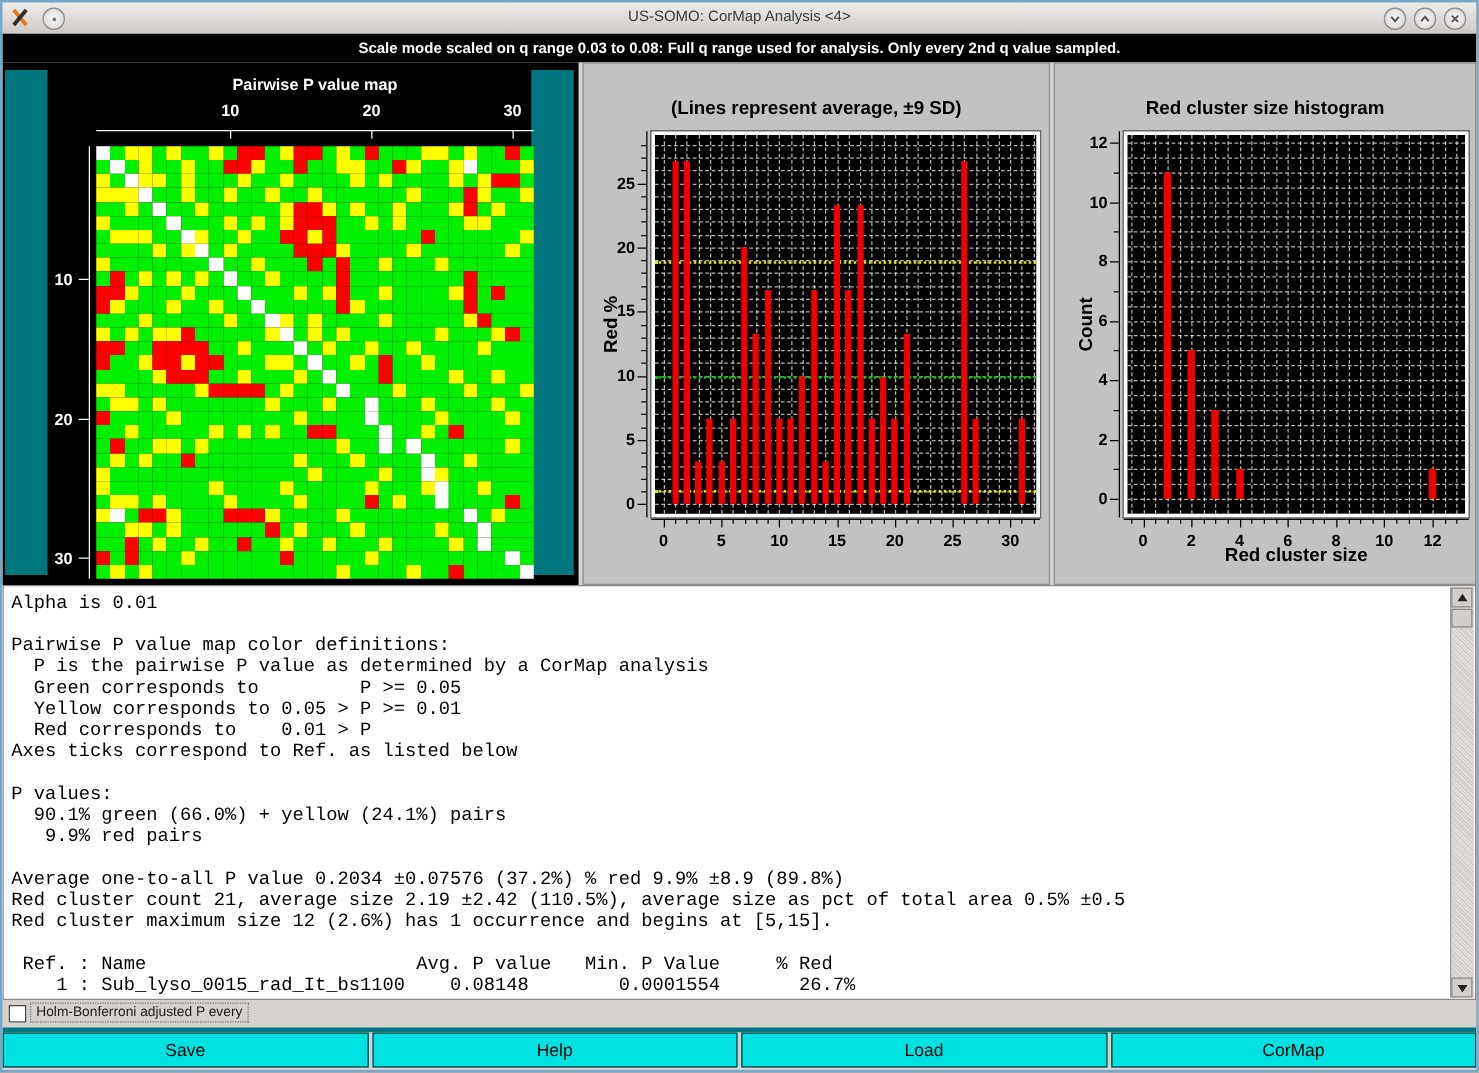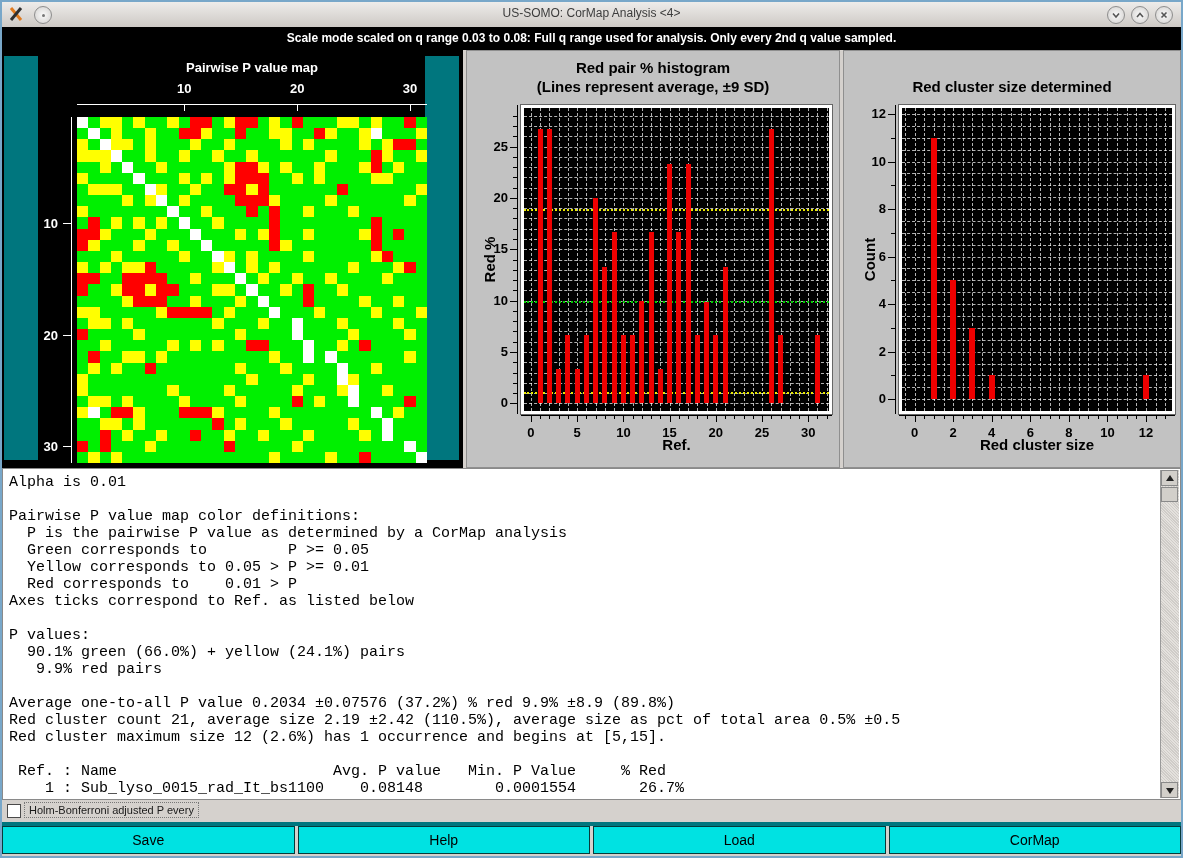--- a/index.html
+++ b/index.html
@@ -1063,24 +1063,22 @@
         <div style="background: rgb(0, 240, 0);"></div>
         <div style="background: rgb(0, 240, 0);"></div>
         <div style="background: rgb(0, 240, 0);"></div>
         <div style="background: rgb(0, 240, 0);"></div>
         <div style="background: rgb(255, 255, 255);"></div>
       </div>
   </div>
   <div class="abs splitter" style="left:461px;"></div>
 
   <div class="abs hist-panel" id="histA">
-    <div class="abs ptitle" style="top:8px;">Red pair % histogram</div>
     <div class="abs ptitle" style="top:27px;">(Lines represent average, ±9 SD)</div>
     <div class="abs ylab" style="left:-38px;top:200px;">Red %</div>
-    <div class="abs ptitle" style="left:57px;top:385px;width:305px;">Ref.</div>
   <div style="position:absolute;left:54px;top:54px;width:305px;height:303px;background:#000;border:3px solid #fff;outline:1px solid #666;"></div>
       <div style="position:absolute;left:63.9px;top:57px;width:0;height:303px;border-left:1px dashed rgba(255,255,255,.7);"></div>
       <div style="position:absolute;left:73.2px;top:57px;width:0;height:303px;border-left:1px dashed rgba(255,255,255,.7);"></div>
       <div style="position:absolute;left:82.4px;top:57px;width:0;height:303px;border-left:1px dashed rgba(255,255,255,.7);"></div>
       <div style="position:absolute;left:91.7px;top:57px;width:0;height:303px;border-left:1px dashed rgba(255,255,255,.7);"></div>
       <div style="position:absolute;left:100.9px;top:57px;width:0;height:303px;border-left:1px dashed rgba(255,255,255,.7);"></div>
       <div style="position:absolute;left:110.1px;top:57px;width:0;height:303px;border-left:1px dashed rgba(255,255,255,.7);"></div>
       <div style="position:absolute;left:119.4px;top:57px;width:0;height:303px;border-left:1px dashed rgba(255,255,255,.7);"></div>
       <div style="position:absolute;left:128.6px;top:57px;width:0;height:303px;border-left:1px dashed rgba(255,255,255,.7);"></div>
       <div style="position:absolute;left:137.9px;top:57px;width:0;height:303px;border-left:1px dashed rgba(255,255,255,.7);"></div>
@@ -1238,21 +1236,21 @@
       <div style="position:absolute;left:9px;top:344.3px;width:32px;text-align:right;font:bold 13px &quot;Liberation Sans&quot;,sans-serif;color:#000;">0</div>
       <div style="position:absolute;left:9px;top:292.9px;width:32px;text-align:right;font:bold 13px &quot;Liberation Sans&quot;,sans-serif;color:#000;">5</div>
       <div style="position:absolute;left:9px;top:241.6px;width:32px;text-align:right;font:bold 13px &quot;Liberation Sans&quot;,sans-serif;color:#000;">10</div>
       <div style="position:absolute;left:9px;top:190.2px;width:32px;text-align:right;font:bold 13px &quot;Liberation Sans&quot;,sans-serif;color:#000;">15</div>
       <div style="position:absolute;left:9px;top:138.9px;width:32px;text-align:right;font:bold 13px &quot;Liberation Sans&quot;,sans-serif;color:#000;">20</div>
       <div style="position:absolute;left:9px;top:87.5px;width:32px;text-align:right;font:bold 13px &quot;Liberation Sans&quot;,sans-serif;color:#000;">25</div>
     </div>
   <div class="abs splitter" style="left:838px;"></div>
 
   <div class="abs hist-panel2" id="histB">
-    <div class="abs ptitle" style="top:27px;">Red cluster size determined</div>
+    <div class="abs ptitle" style="top:27px;">Red cluster size histogram</div>
     <div class="abs ylab" style="left:-35px;top:200px;">Count</div>
     <div class="abs ptitle" style="left:58px;top:385px;width:270px;">Red cluster size</div>
   <div style="position:absolute;left:55px;top:54px;width:270px;height:303px;background:#000;border:3px solid #fff;outline:1px solid #666;"></div>
       <div style="position:absolute;left:60.9px;top:57px;width:0;height:303px;border-left:1px dashed rgba(255,255,255,.7);"></div>
       <div style="position:absolute;left:70.5px;top:57px;width:0;height:303px;border-left:1px dashed rgba(255,255,255,.7);"></div>
       <div style="position:absolute;left:80.2px;top:57px;width:0;height:303px;border-left:1px dashed rgba(255,255,255,.7);"></div>
       <div style="position:absolute;left:89.8px;top:57px;width:0;height:303px;border-left:1px dashed rgba(255,255,255,.7);"></div>
       <div style="position:absolute;left:99.5px;top:57px;width:0;height:303px;border-left:1px dashed rgba(255,255,255,.7);"></div>
       <div style="position:absolute;left:109.1px;top:57px;width:0;height:303px;border-left:1px dashed rgba(255,255,255,.7);"></div>
       <div style="position:absolute;left:118.8px;top:57px;width:0;height:303px;border-left:1px dashed rgba(255,255,255,.7);"></div>

